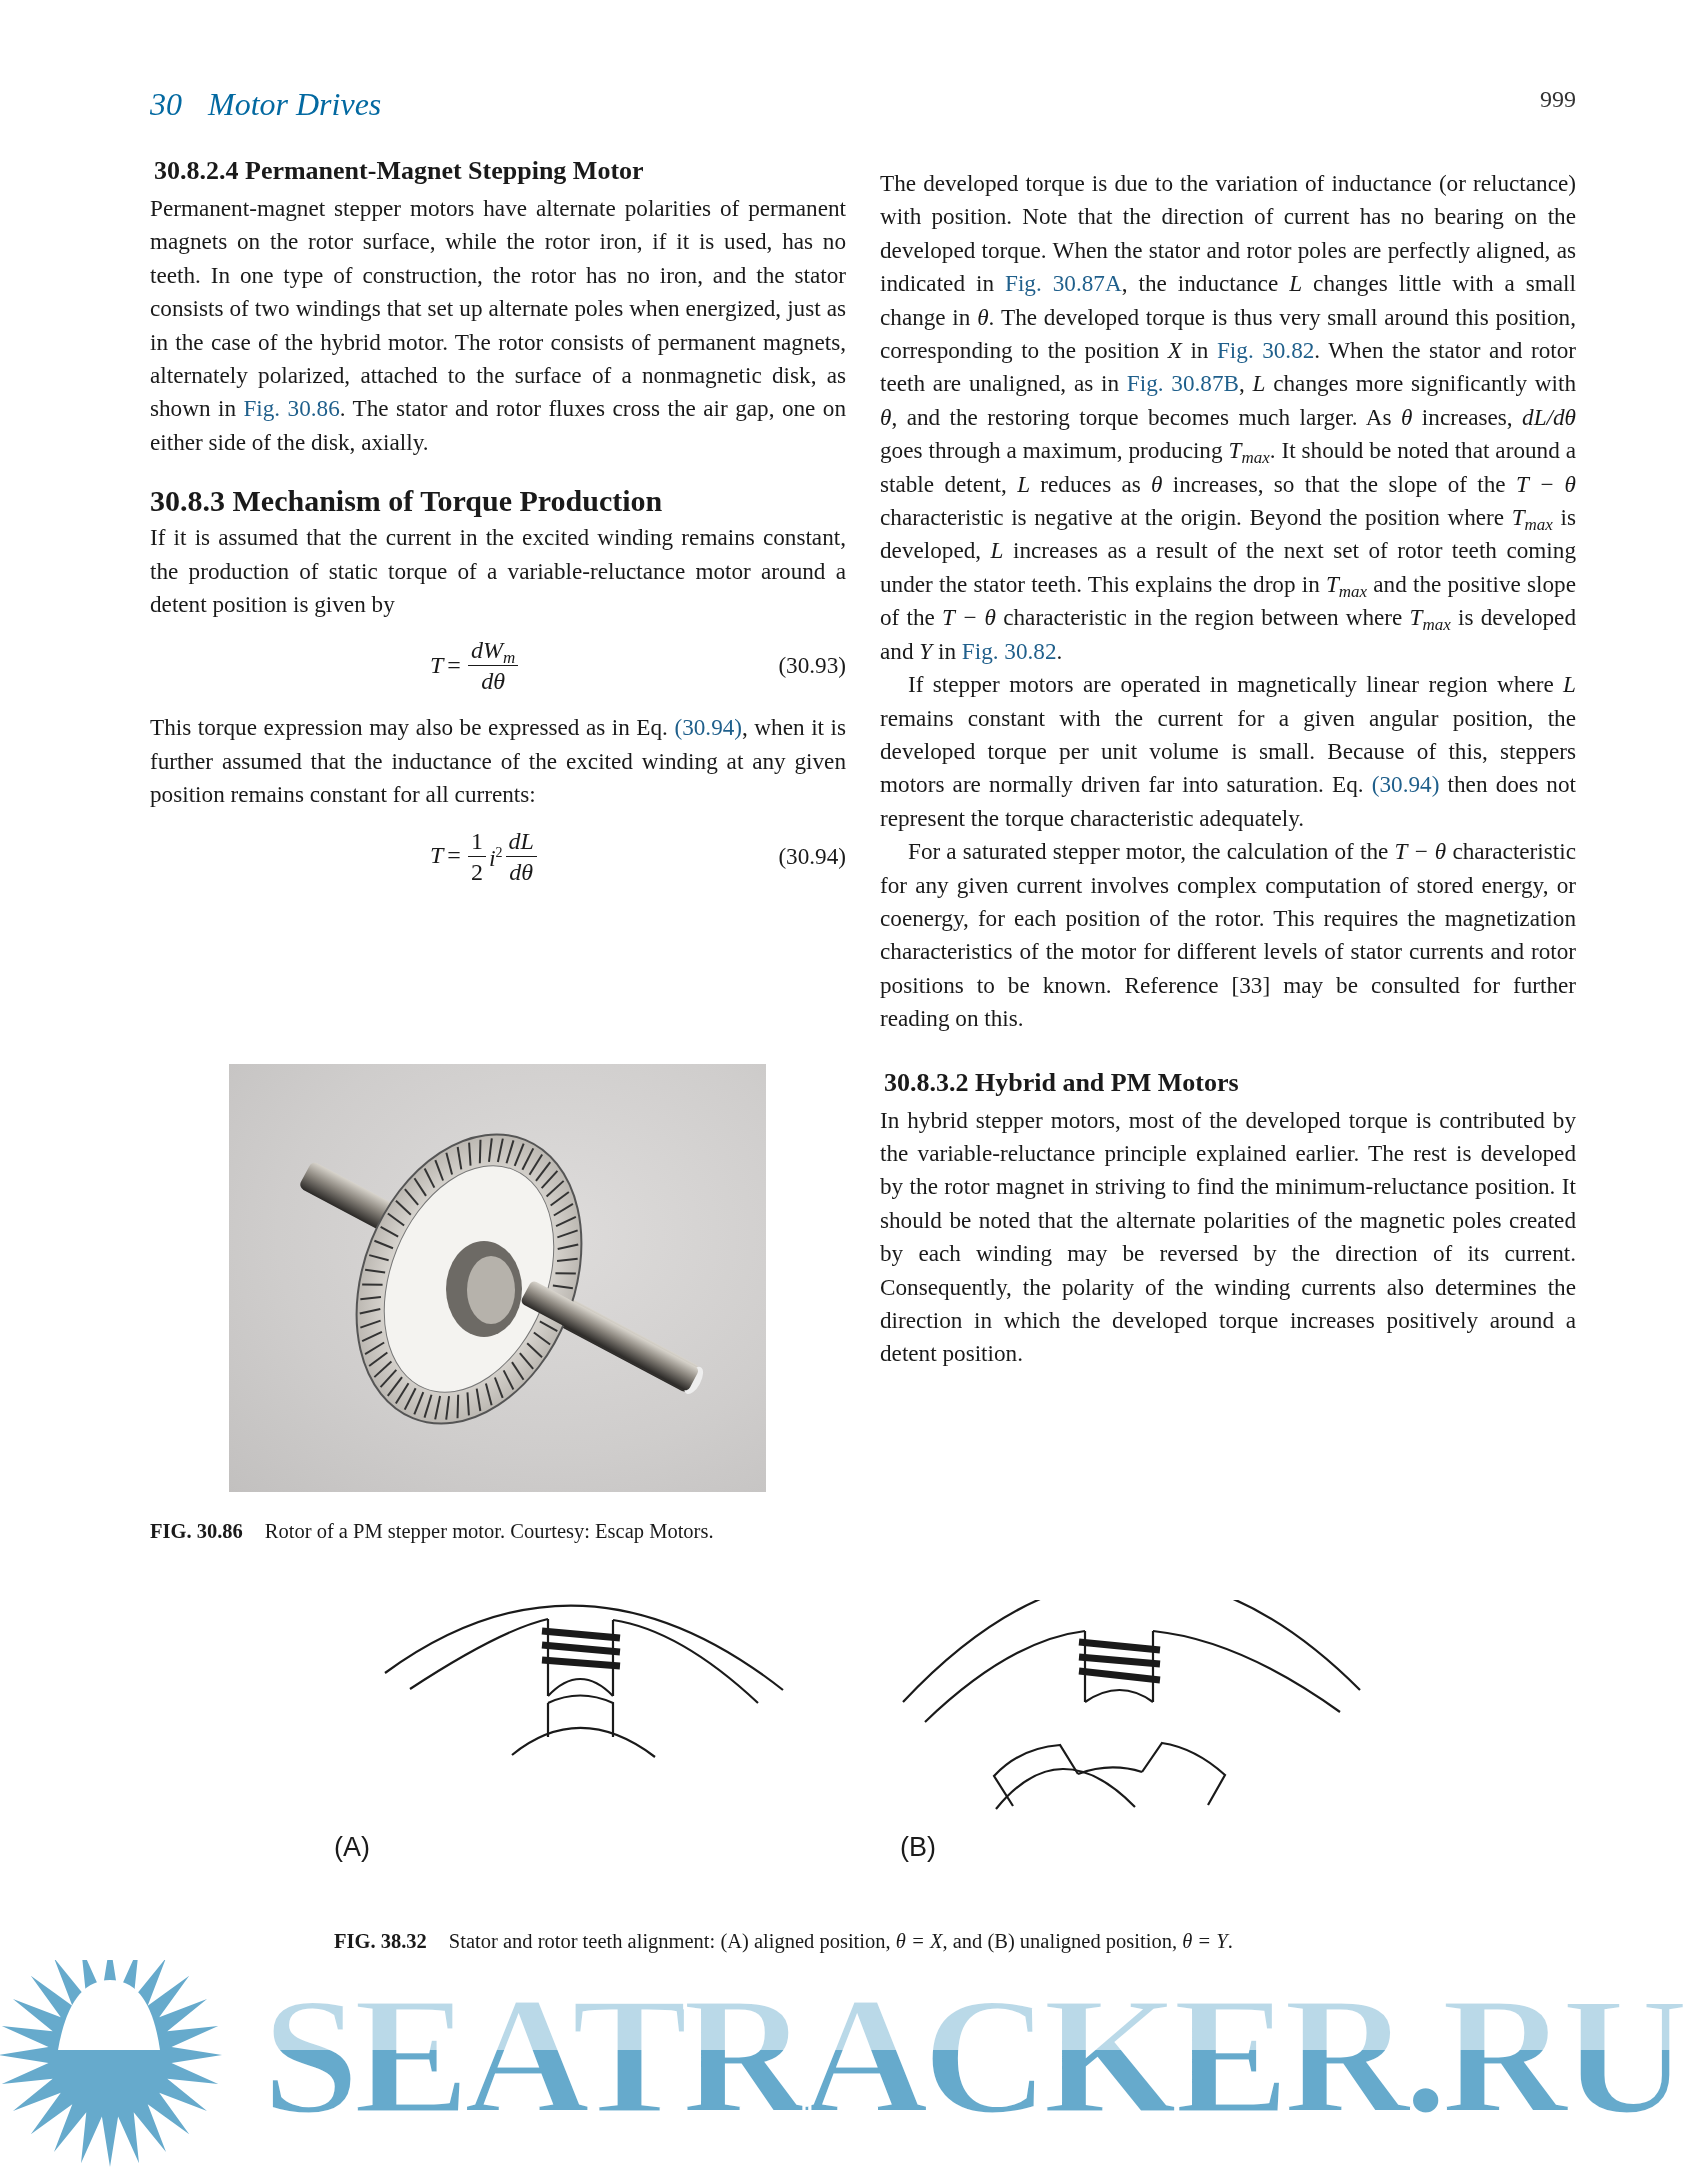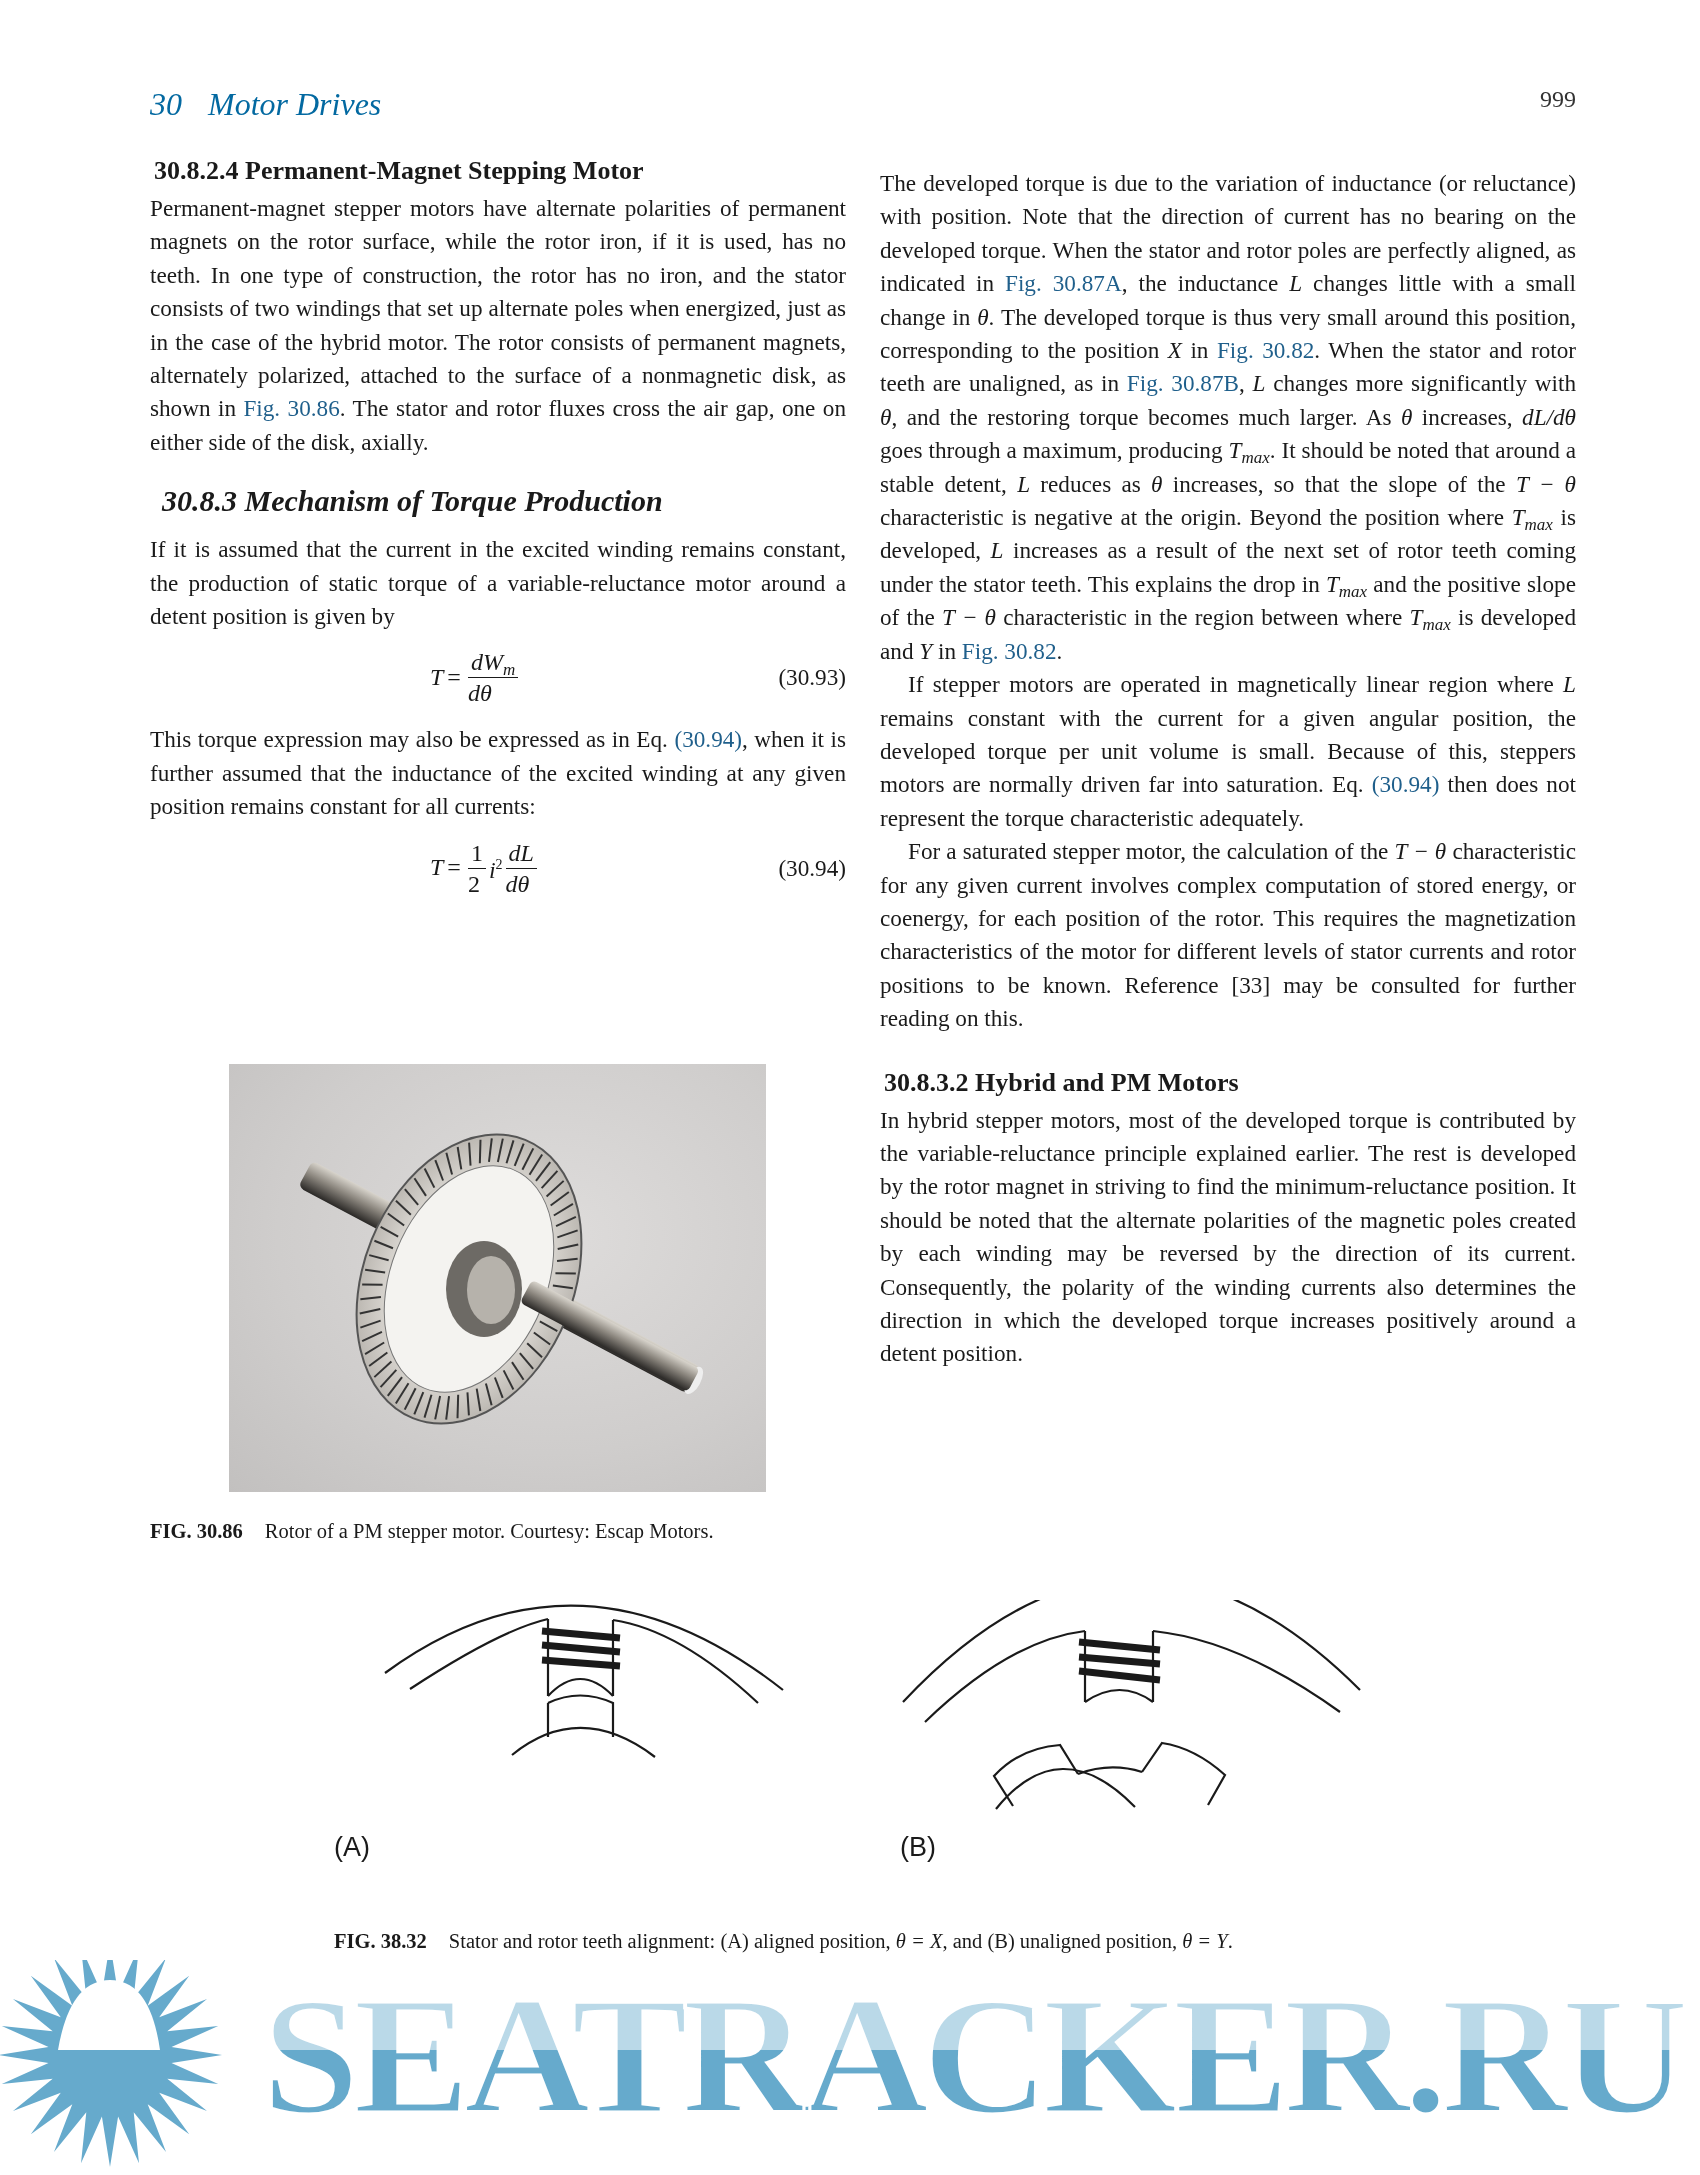--- a/index.html
+++ b/index.html
@@ -5,29 +5,29 @@
   html,body{margin:0;padding:0;background:#fff;}
   body{width:1700px;height:2175px;position:relative;overflow:hidden;font-family:"Liberation Serif","DejaVu Serif",serif;color:#1a1a1a;}
   .abs{position:absolute;}
   .running-head{top:86px;left:150px;font-size:32px;font-style:italic;color:#0369a1;}
   .running-head .chap{margin-right:18px;}
   .page-num{top:86px;right:124px;font-size:24px;color:#333;}
   .col{position:absolute;width:696px;font-size:23.2px;line-height:33.4px;text-align:justify;}
   .col-left{left:150px;top:150px;}
   .col-right{left:880px;top:167px;}
   h3.sec{font-size:26px;font-weight:bold;margin:4px;line-height:34px;}
-  h2.sec{font-size:30px;font-weight:bold;margin:12px;line-height:40px;font-style:italic;}
+  h2.sec{font-size:30px;font-weight:bold;margin:0;line-height:40px;}
   p{margin:0;}
   .indent{text-indent:28px;}
   a.link{color:#1f5f8b;text-decoration:none;}
   i.m{font-style:italic;}
   sub{font-size:17px;font-style:italic;vertical-align:-5px;line-height:0;}
   .eq{position:relative;height:70px;}
   .eq .expr{position:absolute;left:280px;top:4px;display:flex;align-items:center;font-style:italic;font-size:24px;}
-  .frac{display:inline-flex;flex-direction:column;align-items:flex-start;margin:0 3px;}
+  .frac{display:inline-flex;flex-direction:column;align-items:center;margin:0 3px;}
   .frac .num{border-bottom:1.6px solid #1a1a1a;padding:0 3px;line-height:30px;}
   .frac .den{line-height:30px;}
   .eq .num-label{position:absolute;right:0;top:18px;font-size:23.2px;}
   .figure-photo{position:absolute;left:229px;top:1064px;width:537px;height:428px;background:radial-gradient(ellipse at 60% 40%,#dedcdb 0%,#cfcdcc 60%,#c2c0bf 100%);overflow:hidden;}
   .cap{position:absolute;font-size:20.5px;}
   .cap b{font-weight:bold;margin-right:22px;}
   .diagram{position:absolute;left:360px;top:1600px;width:1100px;height:300px;}
   .sub-label{position:absolute;font-family:"Liberation Sans",sans-serif;font-size:27px;}
   .watermark{position:absolute;left:0;top:1960px;width:1388px;height:215px;}
 </style>

